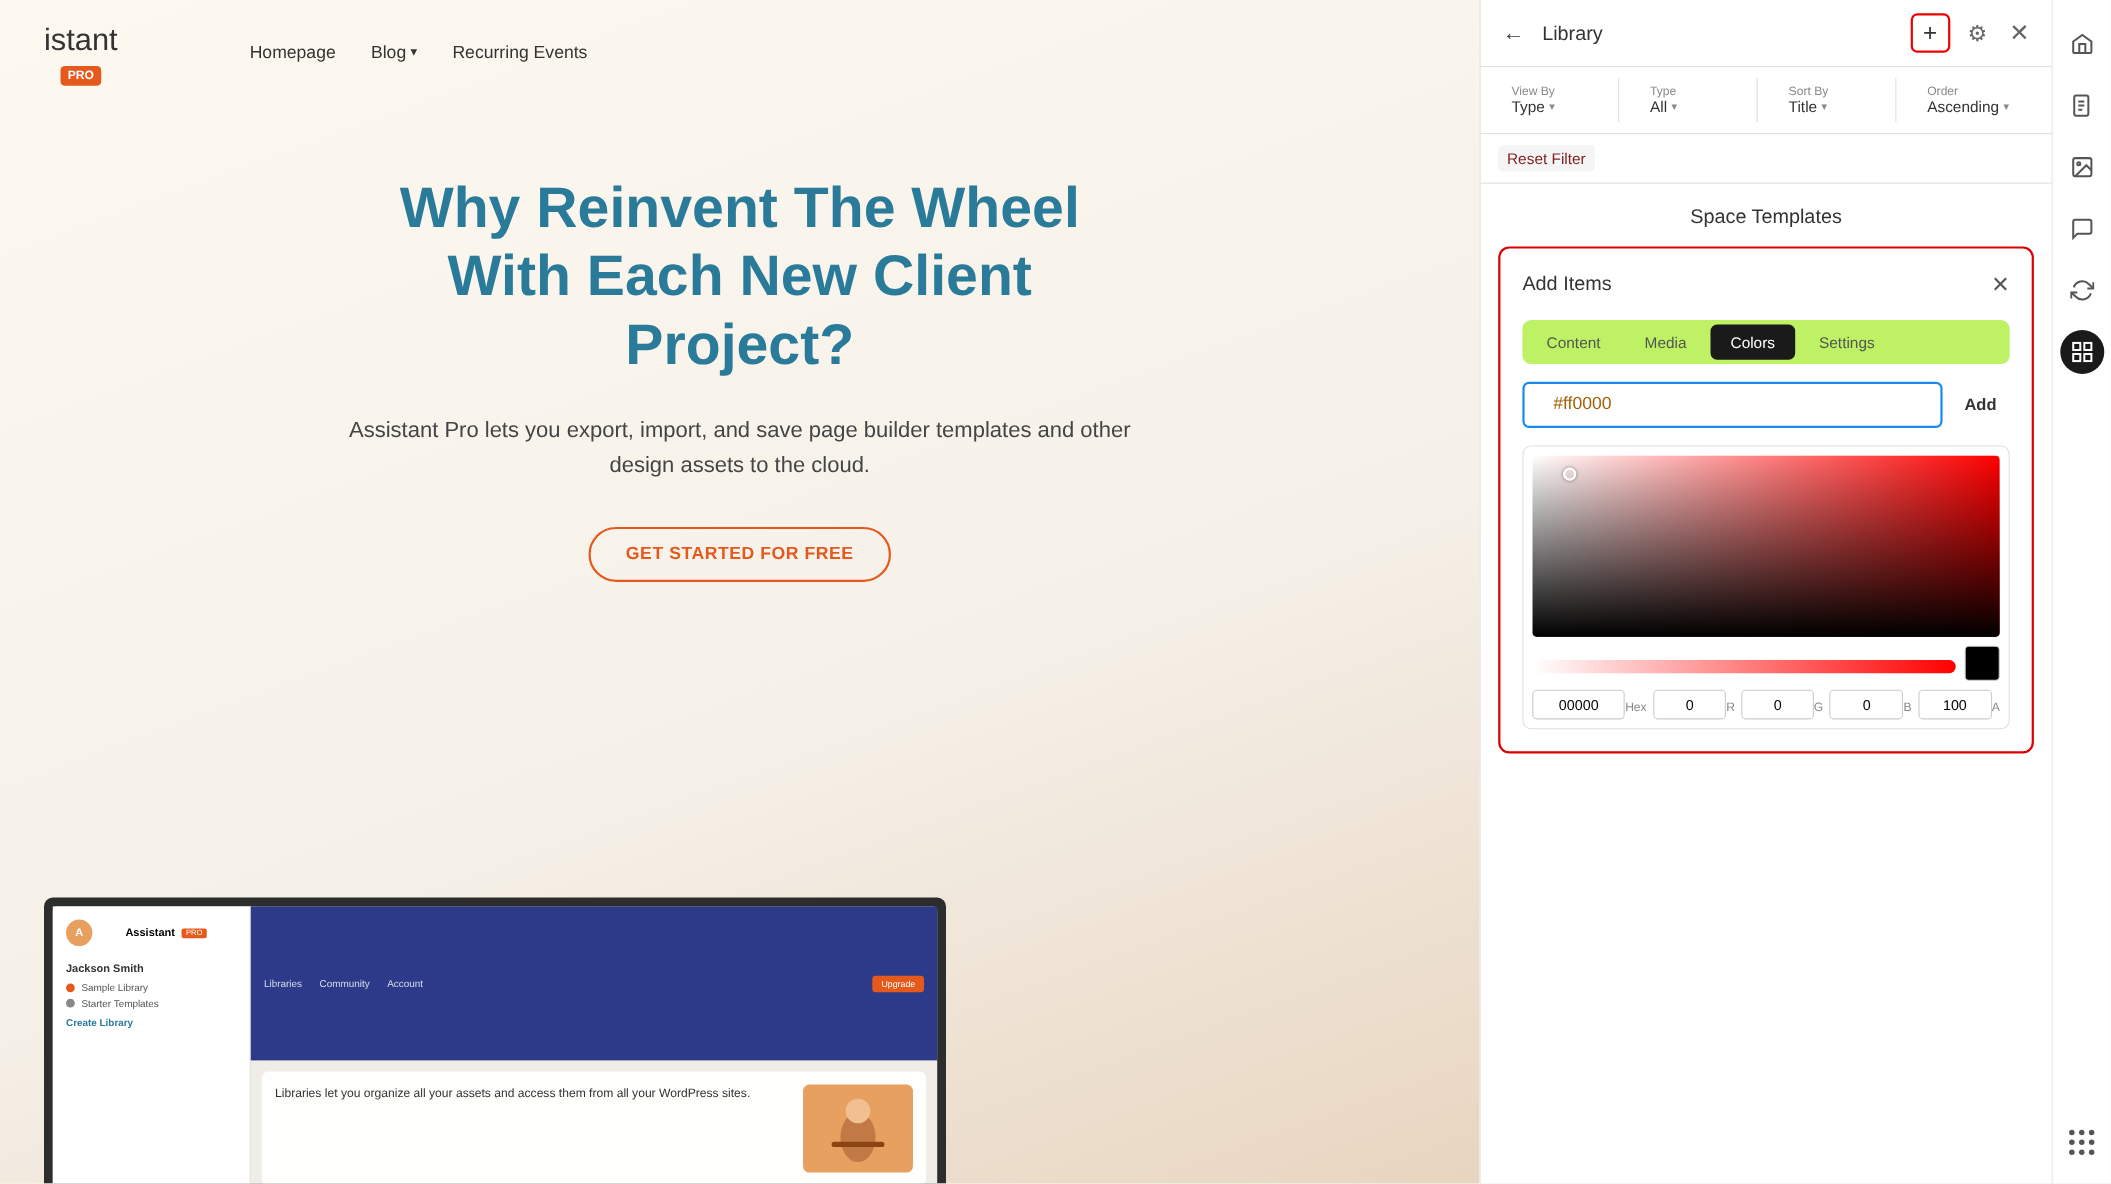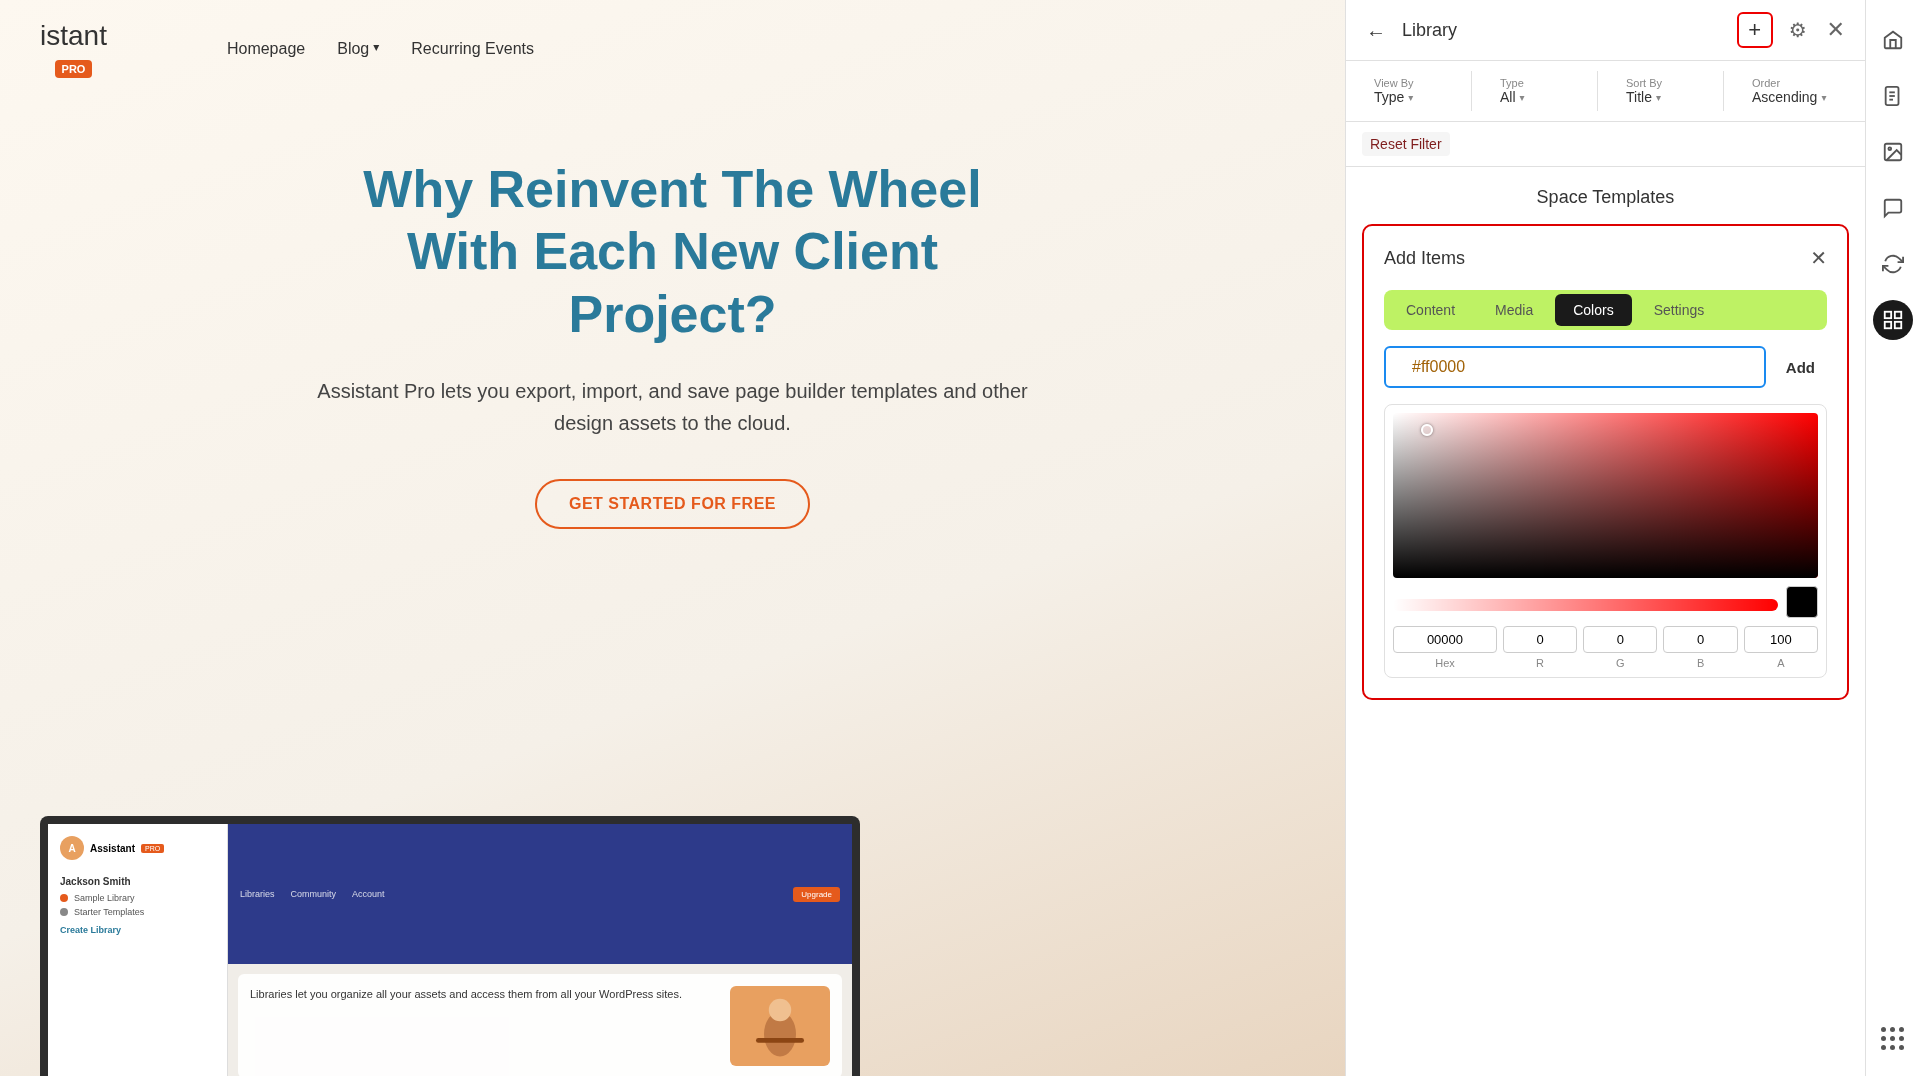--- a/index.html
+++ b/index.html
@@ -421,21 +421,21 @@
 
     
     .color-values-row {
       display: grid;
       grid-template-columns: 1.4fr 1fr 1fr 1fr 1fr;
       gap: 6px;
       margin-top: 8px;
     }
     .color-val-group {
       display: flex;
-      flex-direction: column;
+      flex-direction: row;
       align-items: center;
     }
     .color-val-input {
       width: 100%;
       border: 1px solid #ccc;
       border-radius: 4px;
       padding: 5px 6px;
       font-size: 13px;
       text-align: center;
     }
@@ -509,21 +509,21 @@
     <h1 class="hero-title">Why Reinvent The Wheel With Each New Client Project?</h1>
     <p class="hero-subtitle">Assistant Pro lets you export, import, and save page builder templates and other design assets to the cloud.</p>
     <button class="hero-btn">GET STARTED FOR FREE</button>
   </div>
 
   <div class="preview-area">
     <div class="preview-inner">
       <div class="preview-sidebar">
         <div class="preview-logo-row">
           <div class="preview-logo-circle">A</div>
-          <span style="font-size:10px; font-weight:600;">Assistant</span>
+          <span style="font-size:10px; font-weight:600;margin-left:24px;">Assistant</span>
           <span style="background:#e55a1c;color:white;font-size:7px;padding:1px 4px;border-radius:2px;">PRO</span>
         </div>
         <div style="font-size:10px;font-weight:600;color:#333;margin-bottom:6px;">Jackson Smith</div>
         <div class="preview-library-item">
           <div class="preview-lib-icon"></div>
           <span>Sample Library</span>
         </div>
         <div class="preview-library-item" style="margin-top:4px;">
           <div class="preview-lib-icon" style="background:#888;"></div>
           <span>Starter Templates</span>

